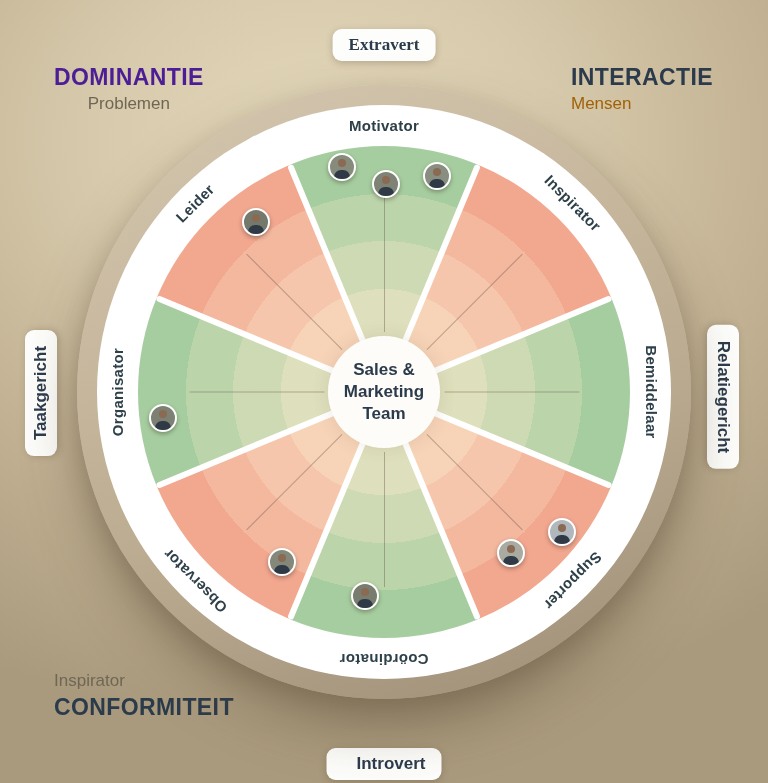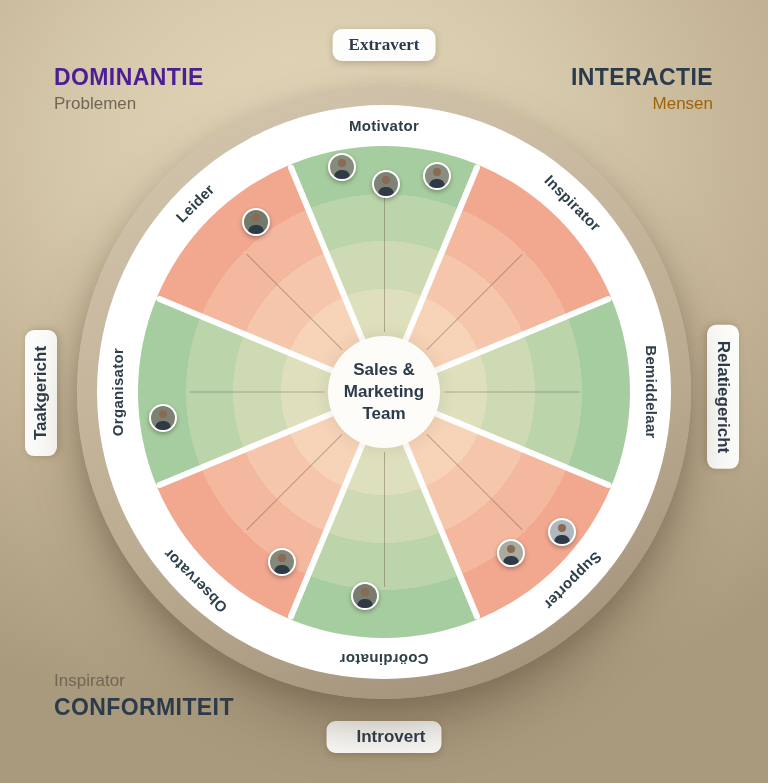--- a/index.html
+++ b/index.html
@@ -9,34 +9,34 @@
     background:
       radial-gradient(95% 75% at 42% 18%, #e3d7ba 0%, #d8cbad 30%, #c6b597 58%, #aa9a7d 100%);
   }
   .stage{position:relative;width:768px;height:783px;}
 
   
   .corner{position:absolute;line-height:1.18;}
   .corner .q-title{font-size:23px;font-weight:bold;letter-spacing:.4px;color:#2c3b4c;}
   .corner .q-sub{font-size:17px;color:#6f6755;}
   .corner.tl{left:54px;top:64px;text-align:left;}
-  .corner.tr{right:55px;top:64px;text-align:right;}
+  .corner.tr{right:55px;top:64px;}
   .corner.bl{left:54px;top:671px;text-align:left;}
   .corner.br{right:55px;top:671px;text-align:right;}
   .corner .q-sub{margin-top:3px;}
   .corner.bl .q-sub, .corner.br .q-sub{margin-top:0;margin-bottom:3px;}
 
   
   .pill{
     position:absolute;background:#fdfdfb;border-radius:9px;
     padding:6px 16px;font-size:17px;font-weight:bold;color:#2c3b4c;
     box-shadow:0 2px 7px rgba(80,65,45,.28);white-space:nowrap;
   }
   .pill.top{left:384px;top:45px;transform:translate(-50%,-50%);font-family:Liberation Serif, serif;}
-  .pill.bottom{left:384px;top:737px;transform:translate(-50%,-50%);padding-left:30px;}
+  .pill.bottom{left:384px;top:764px;transform:translate(-50%,-50%);padding-left:30px;}
   .pill.left{left:41px;top:393px;transform:translate(-50%,-50%) rotate(-90deg);}
   .pill.right{left:723px;top:397px;transform:translate(-50%,-50%) rotate(90deg);}
 
   
   .wheel{
     position:absolute;left:77px;top:85px;width:614px;height:614px;border-radius:50%;
     background:linear-gradient(160deg,#d2c4ac 8%,#bcac91 58%,#a1917a 95%);
     box-shadow:0 28px 55px rgba(80,65,45,.38), 0 10px 22px rgba(80,65,45,.22);
   }
   .white-ring{position:absolute;inset:20px;border-radius:50%;background:#ffffff;}
@@ -79,21 +79,21 @@
     border-radius:7px 7px 0 0;background:#303a46;
   }
 </style>
 </head>
 <body>
 
 <div class="stage">
 
   <div class="corner tl">
     <div class="q-title" style="color: #4c1d95;">DOMINANTIE</div>
-    <div class="q-sub" style="color: rgb(111, 103, 85);">Problemen</div>
+    <div class="q-sub" style="color: rgb(111, 103, 85); text-align: center;">Problemen</div>
   </div>
   <div class="corner tr">
     <div class="q-title" style="color: rgb(44, 59, 76);">INTERACTIE</div>
     <div class="q-sub" style="color: #a16207;">Mensen</div>
   </div>
   <div class="corner bl">
     <div class="q-sub" style="color: rgb(111, 103, 85);">Inspirator</div>
     <div class="q-title" style="color: rgb(44, 59, 76);">CONFORMITEIT</div>
   </div>
 

